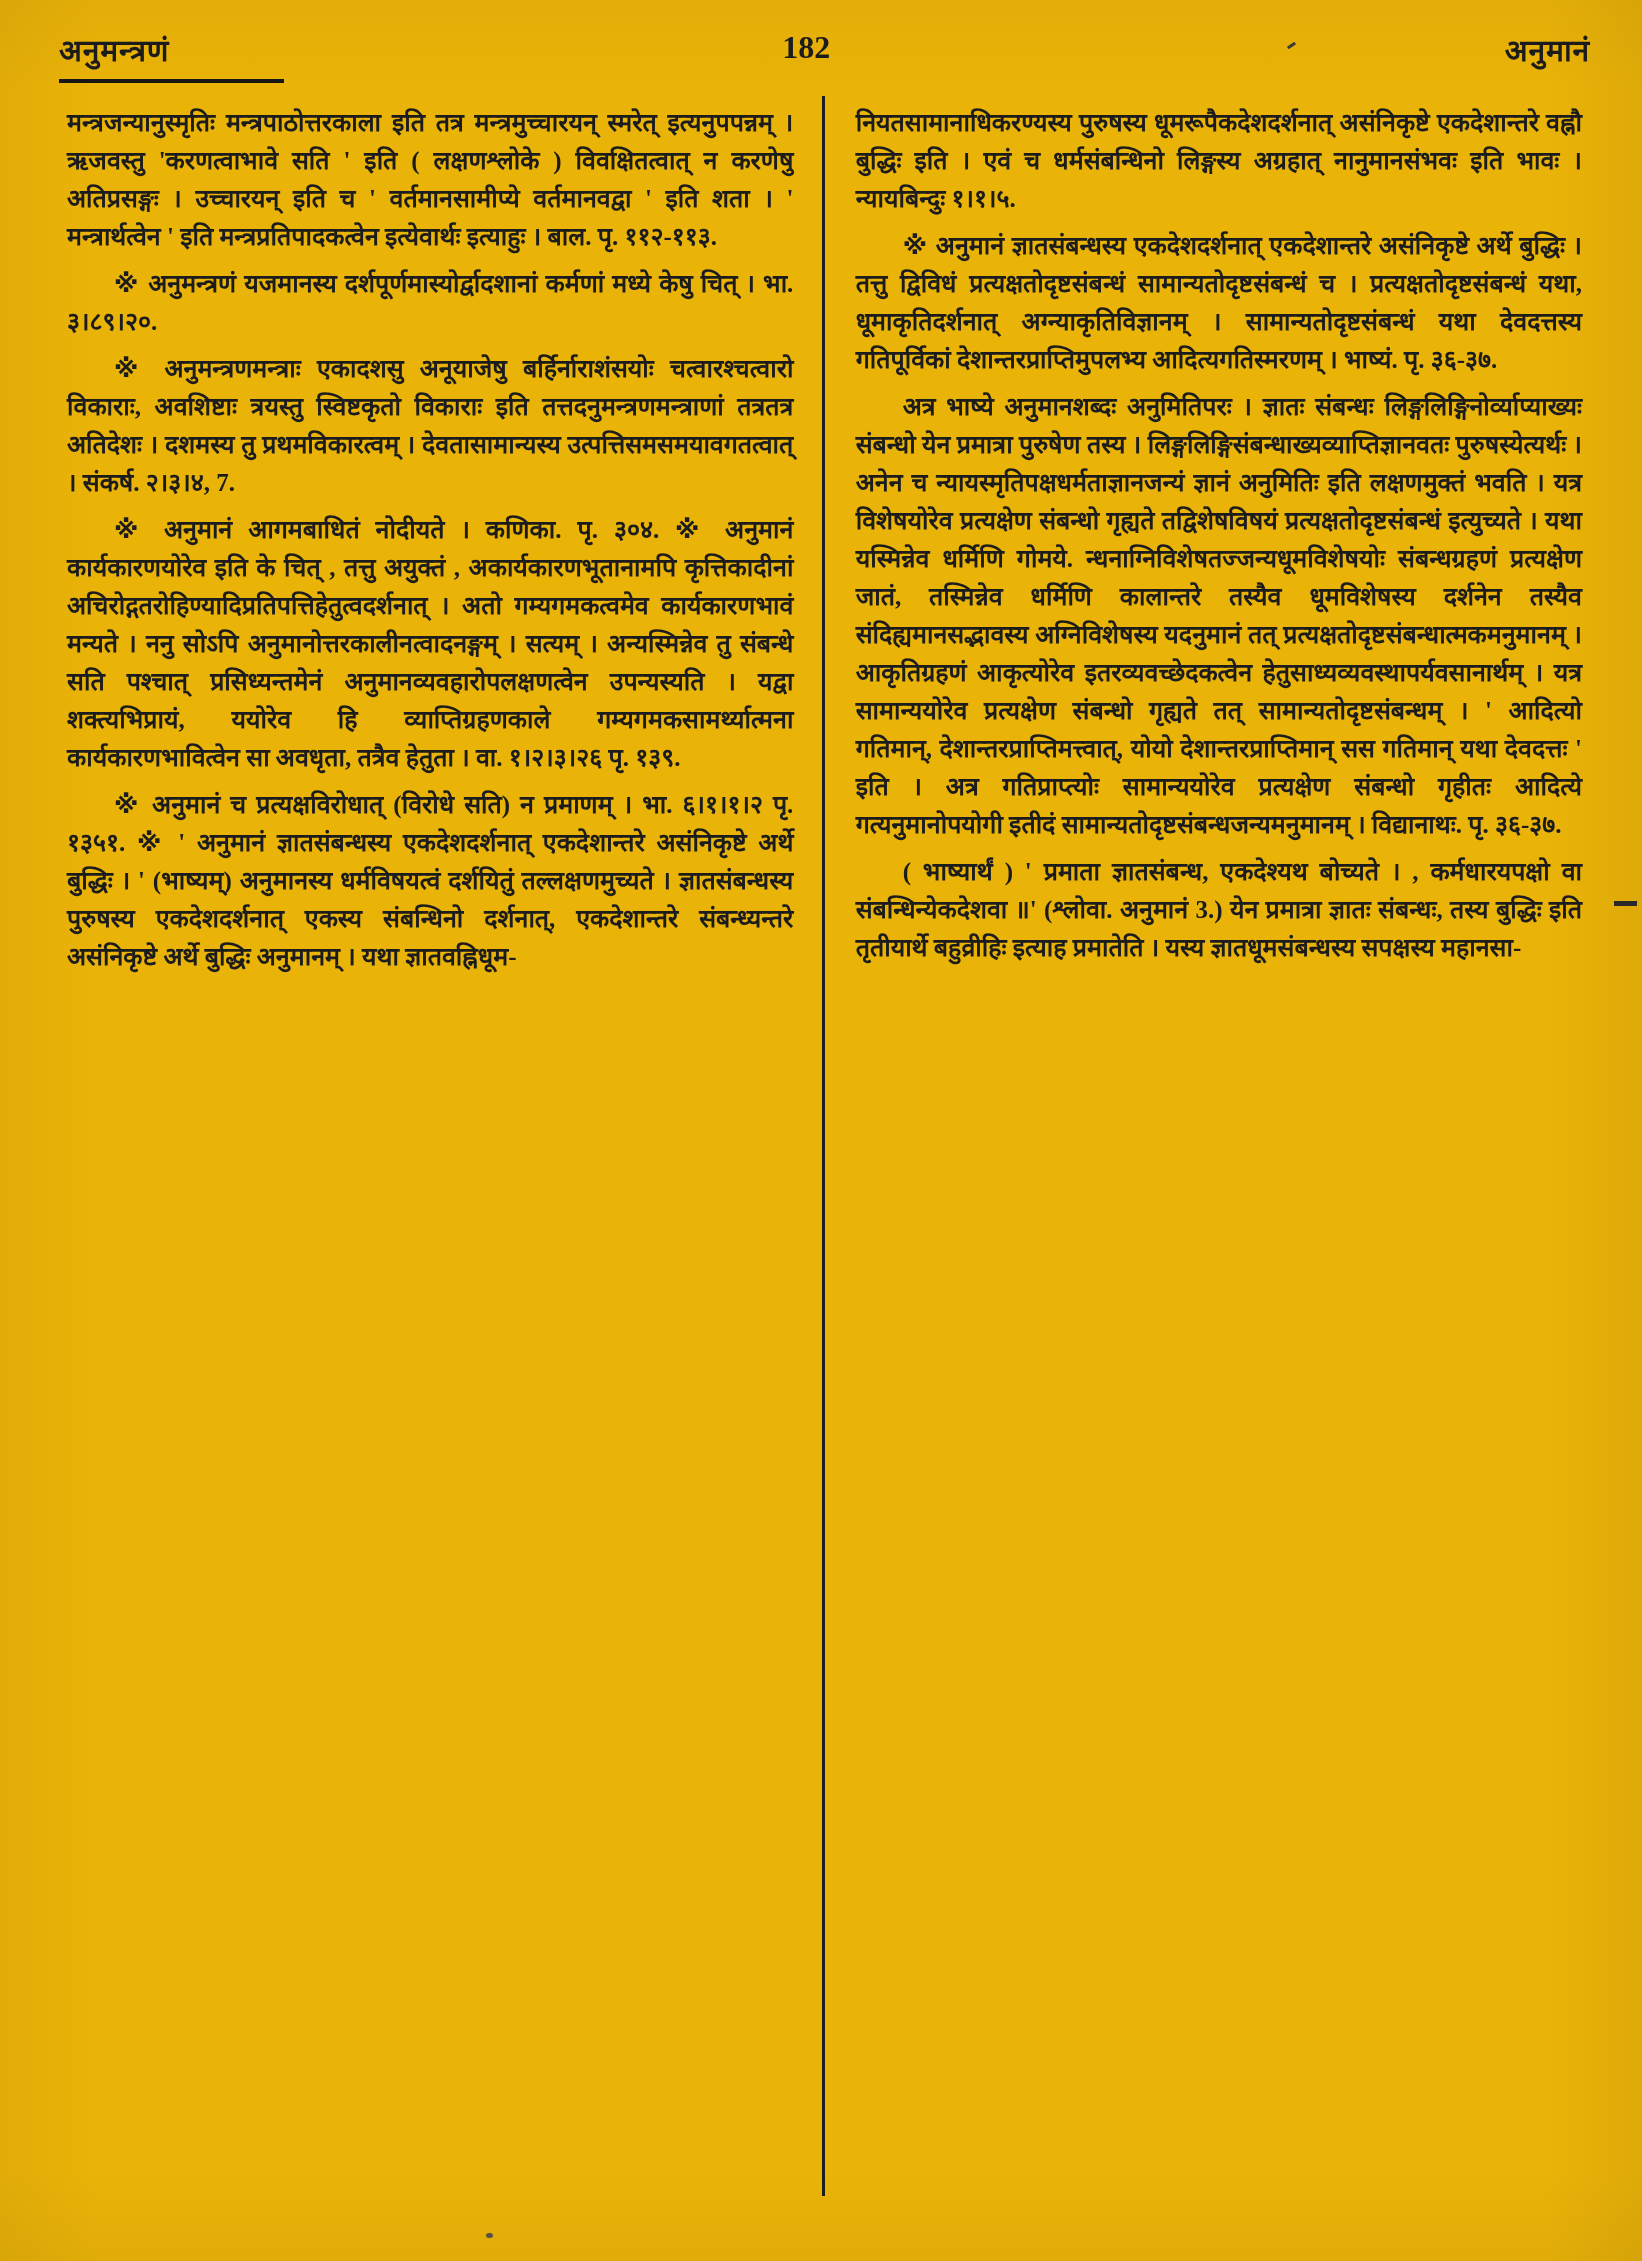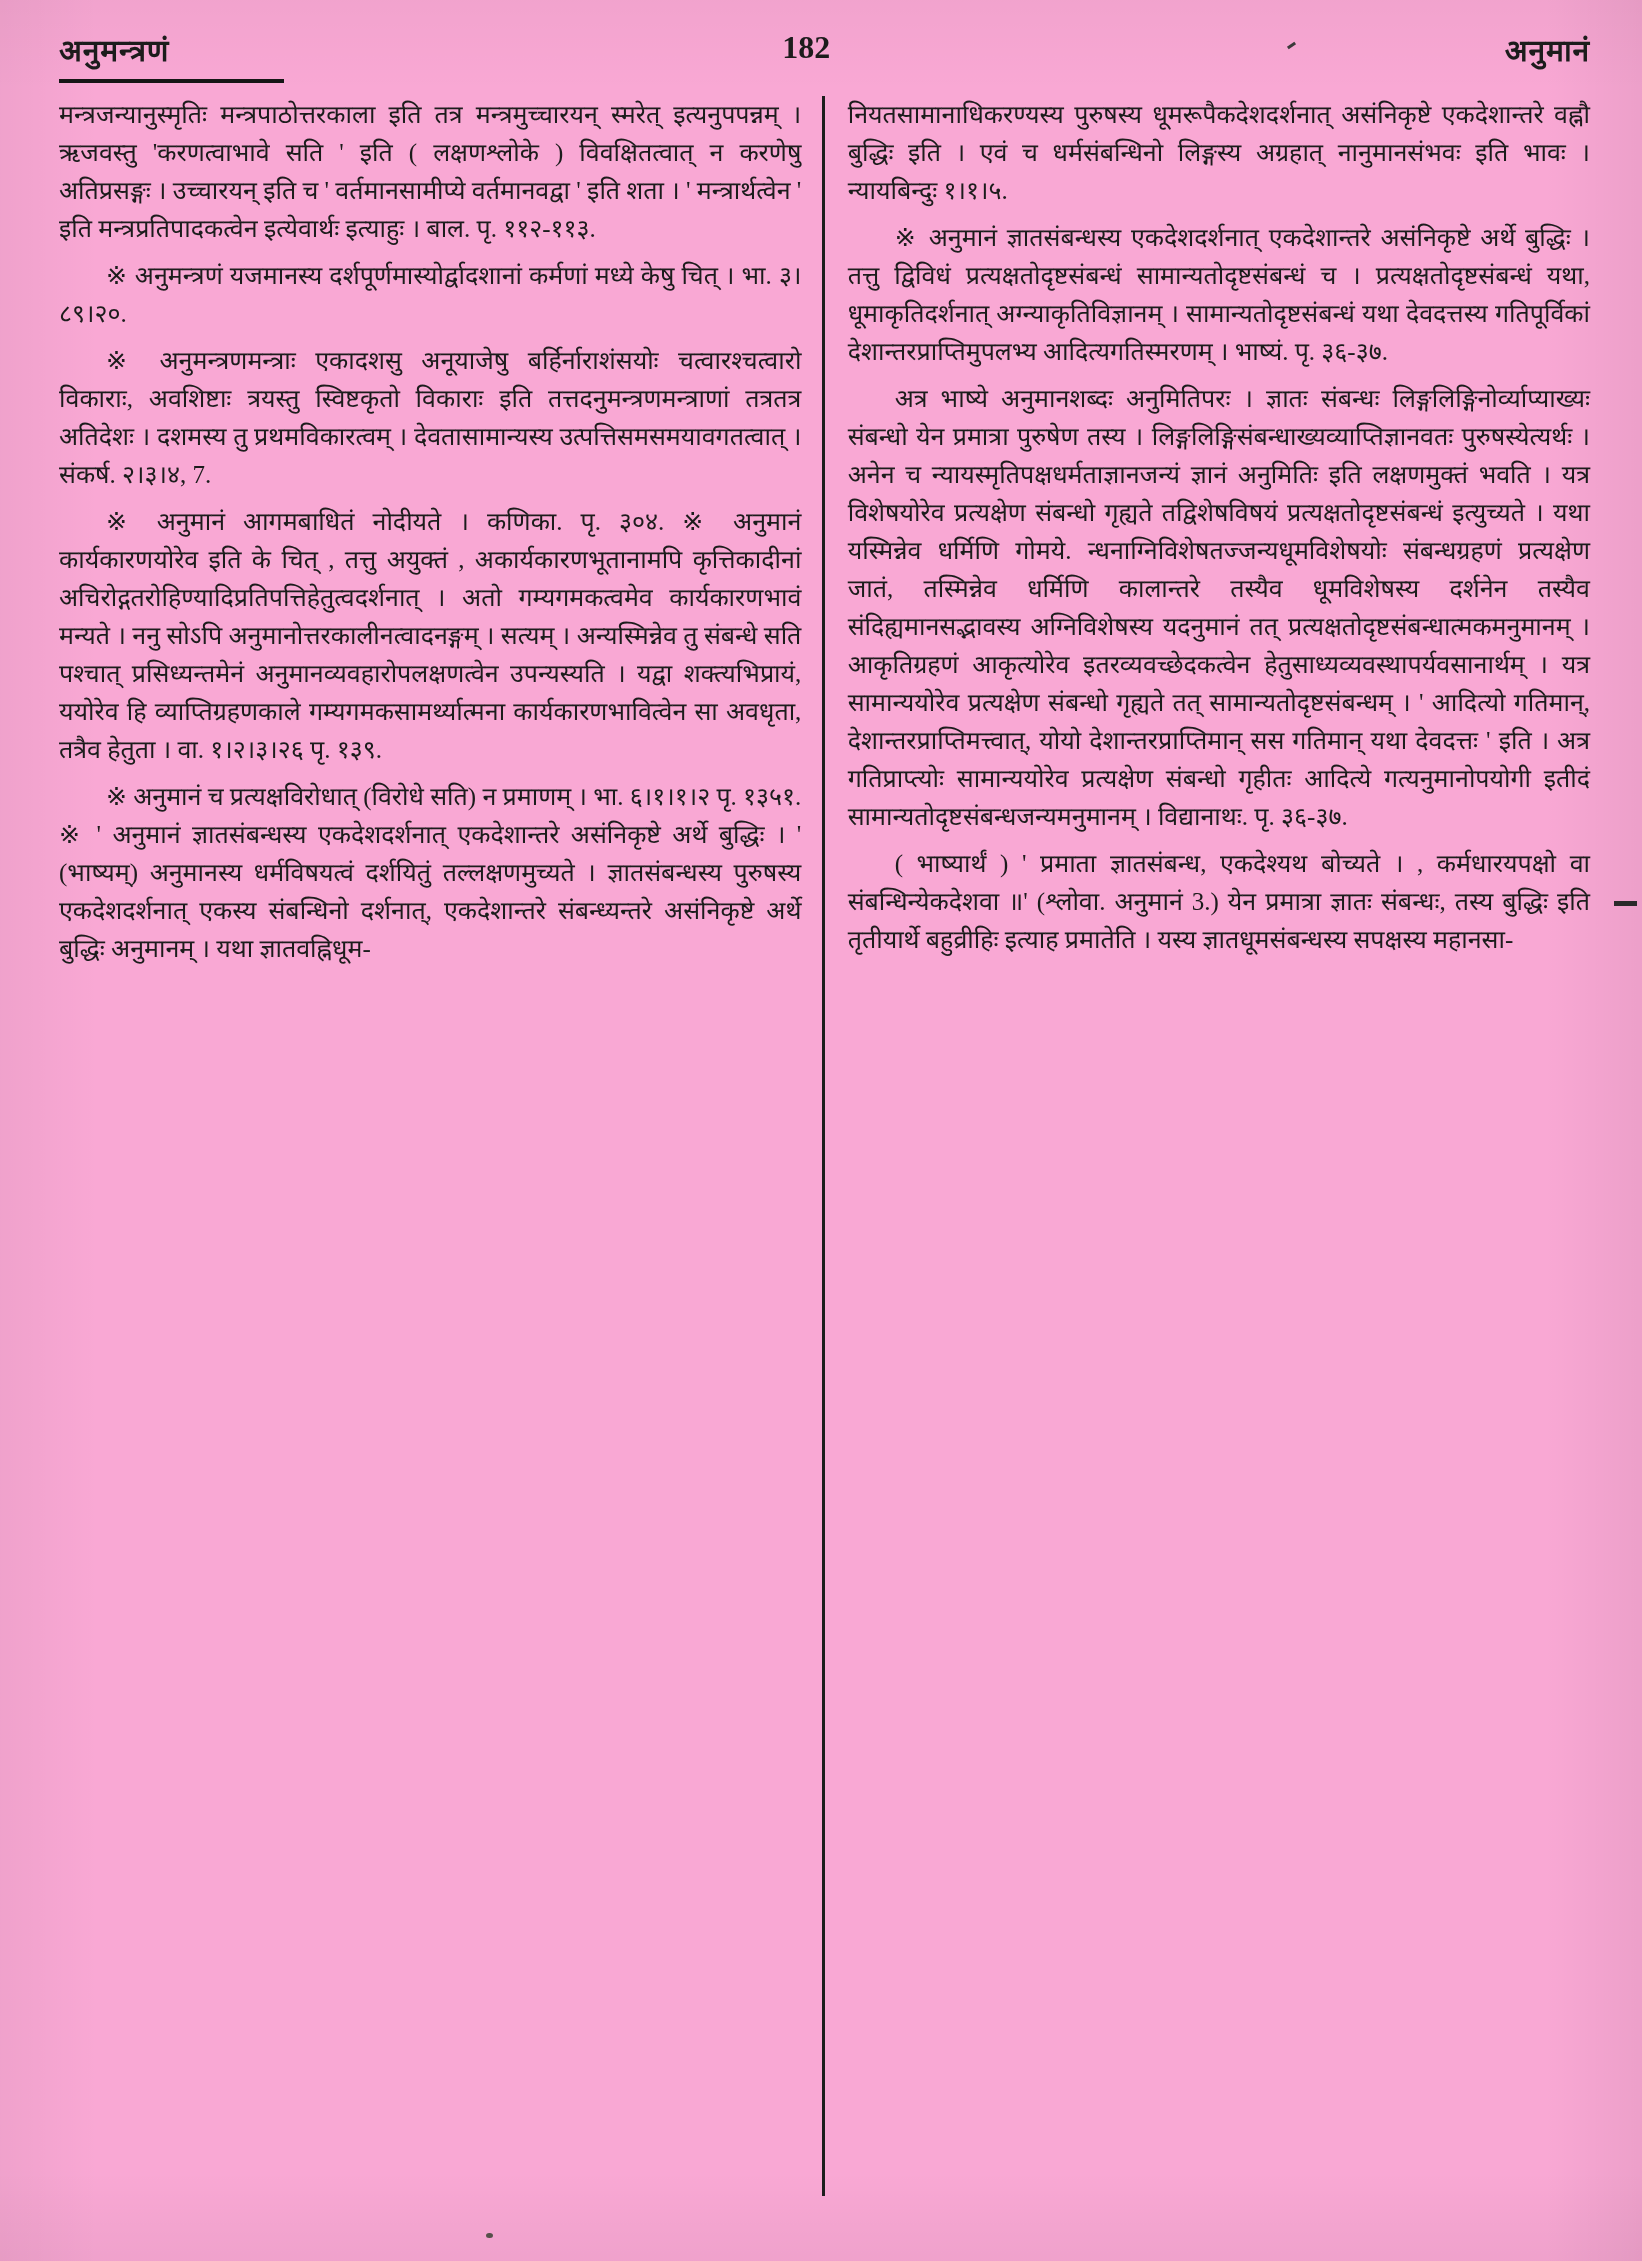--- a/index.html
+++ b/index.html
@@ -6,21 +6,21 @@
     margin: 0;
     padding: 0;
     background: #e9e7e1;
     font-family: "Liberation Serif", "DejaVu Sans", serif;
   }
   .page {
     position: relative;
     width: 1643px;
     height: 2261px;
     margin: 0 auto;
-    background: #f9a8d4;
+    background: #eab308;
     color: #1c1c1c;
     overflow: hidden;
   }
   
   .page::before {
     content: "";
     position: absolute;
     inset: 0;
     background:
       linear-gradient(90deg, rgba(0,0,0,0.04), rgba(0,0,0,0) 6%, rgba(0,0,0,0) 94%, rgba(0,0,0,0.05)),
@@ -74,21 +74,21 @@
     font-weight: 500;
   }
   .col-left  { padding-right: 21px; }
   .col-right { padding-left: 23px; }
   .divider {
     flex: 0 0 2.3px;
     width: 2.3px;
     background: #1d1d1d;
     align-self: stretch;
   }
-  .para { margin: 0; }
+  .para { margin: 8px; font-weight: bold; }
   .para + .para { margin-top: 9px; }
   .para.indent { text-indent: 47px; }
   .artifact-dash {
     position: absolute;
     top: 901px;
     right: 6px;
     width: 23px;
     height: 4.6px;
     background: #2a2a2a;
   }

